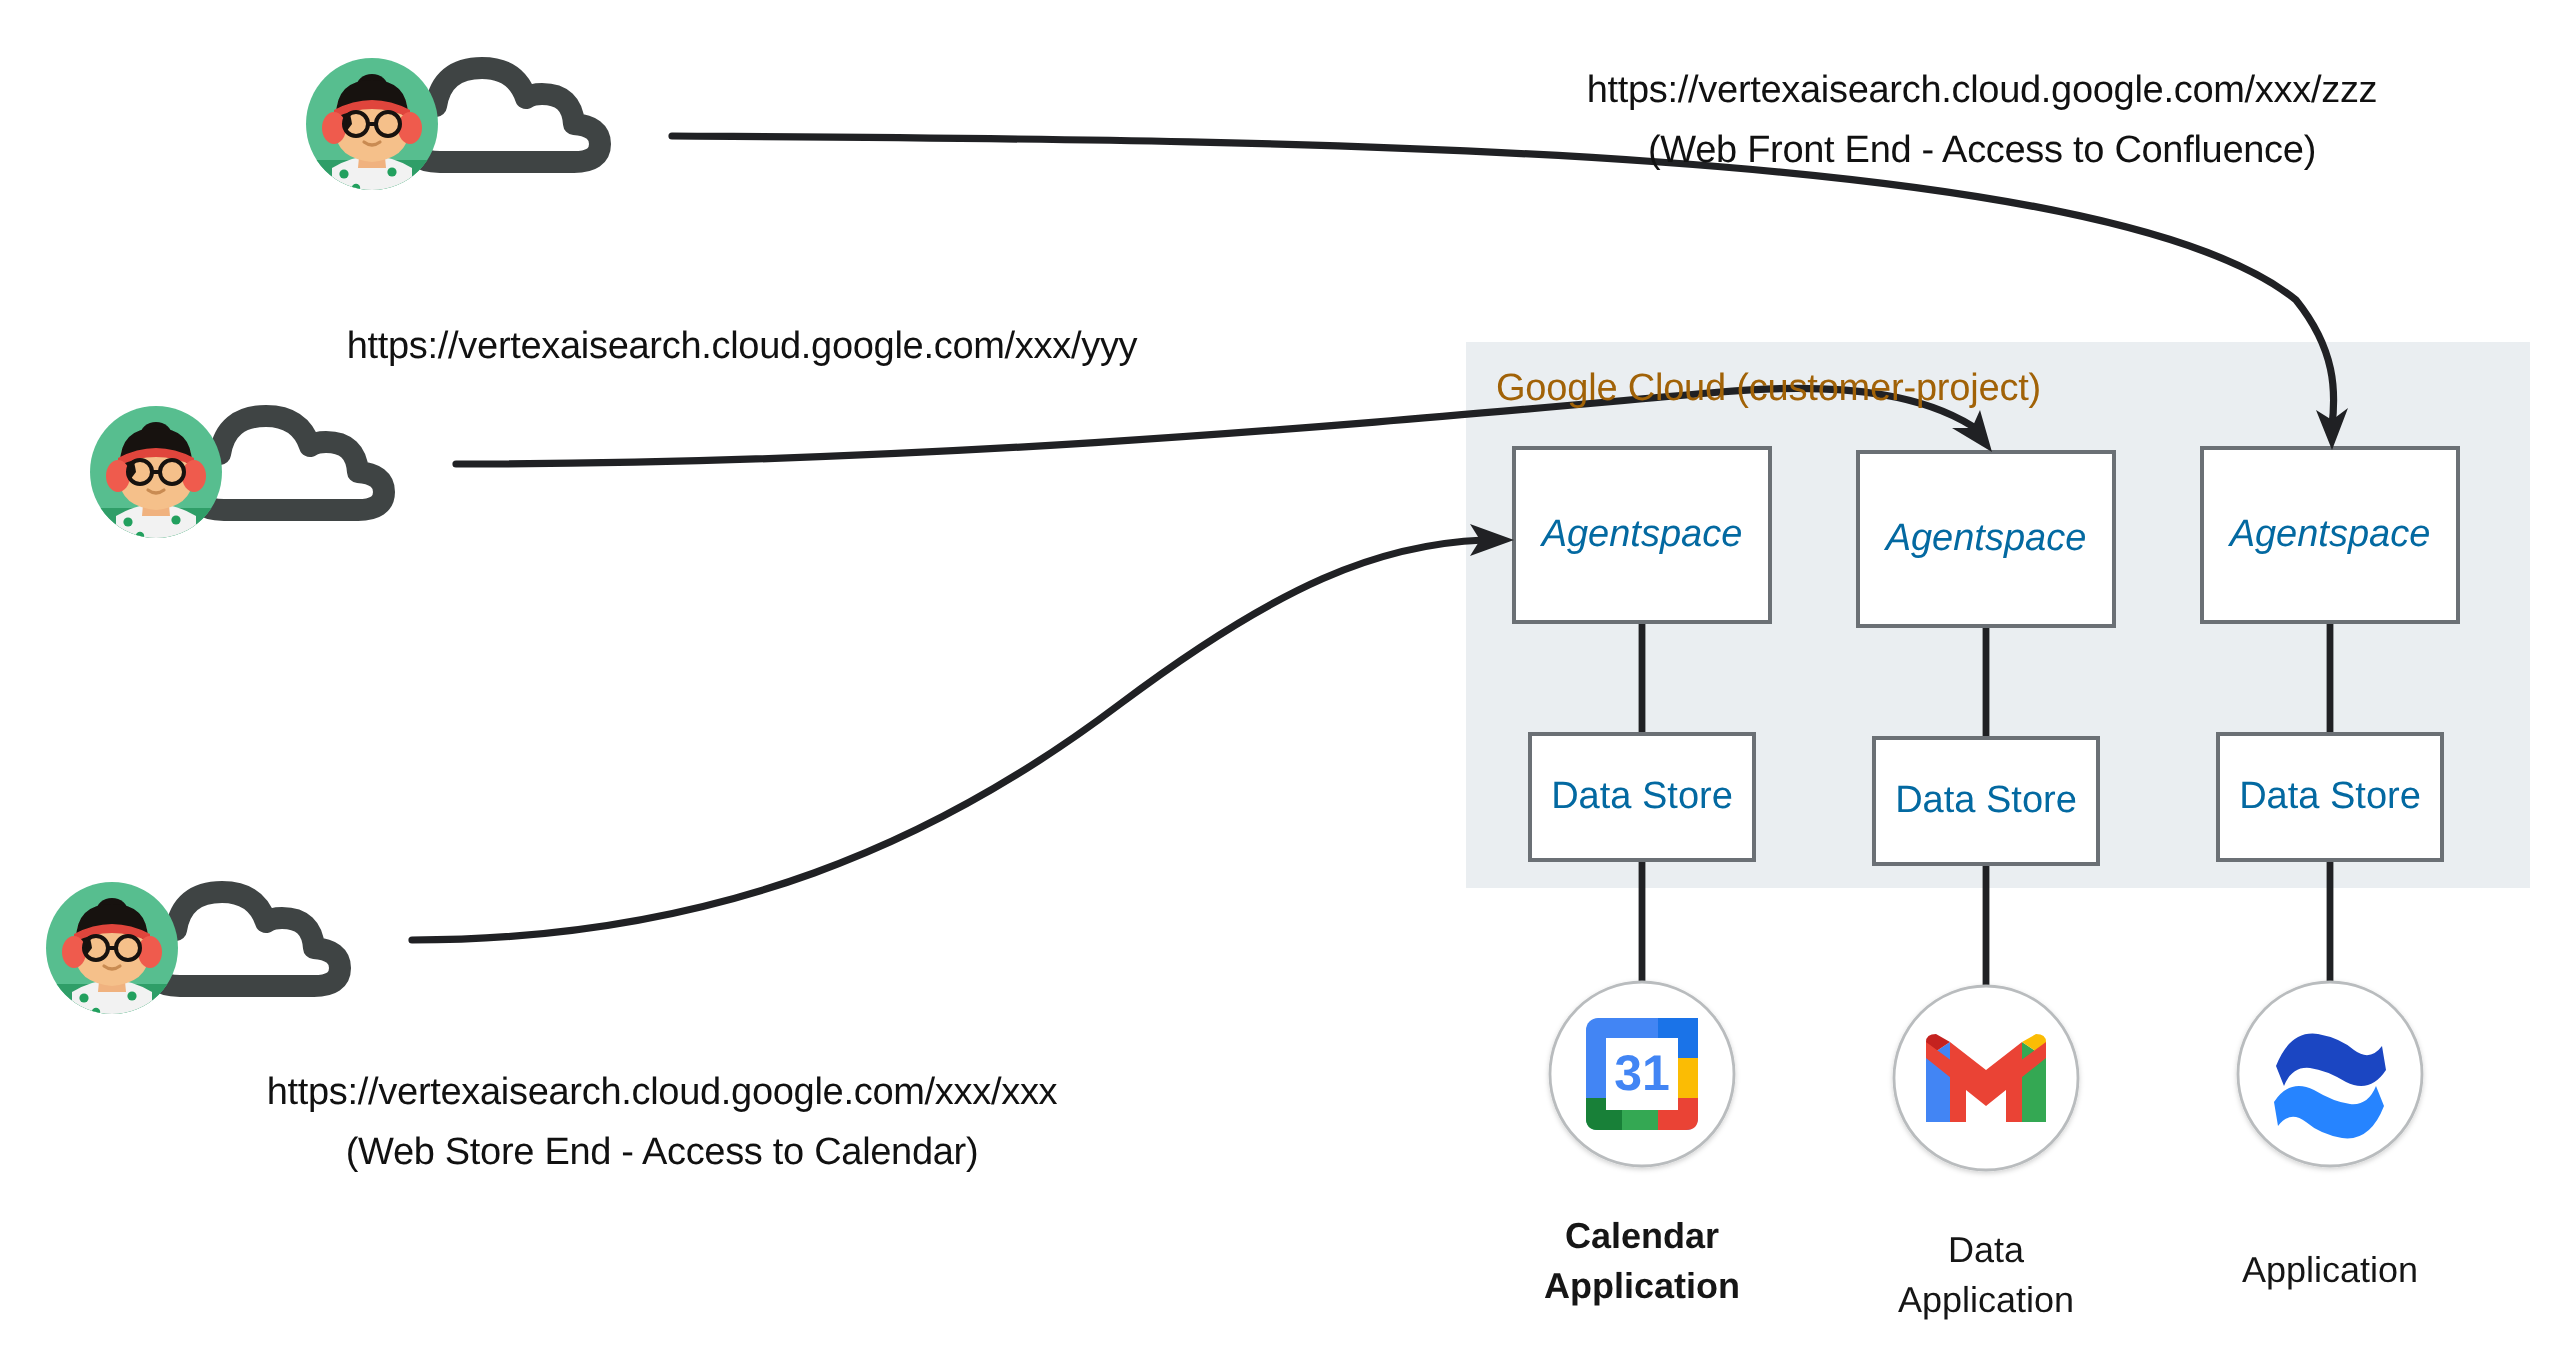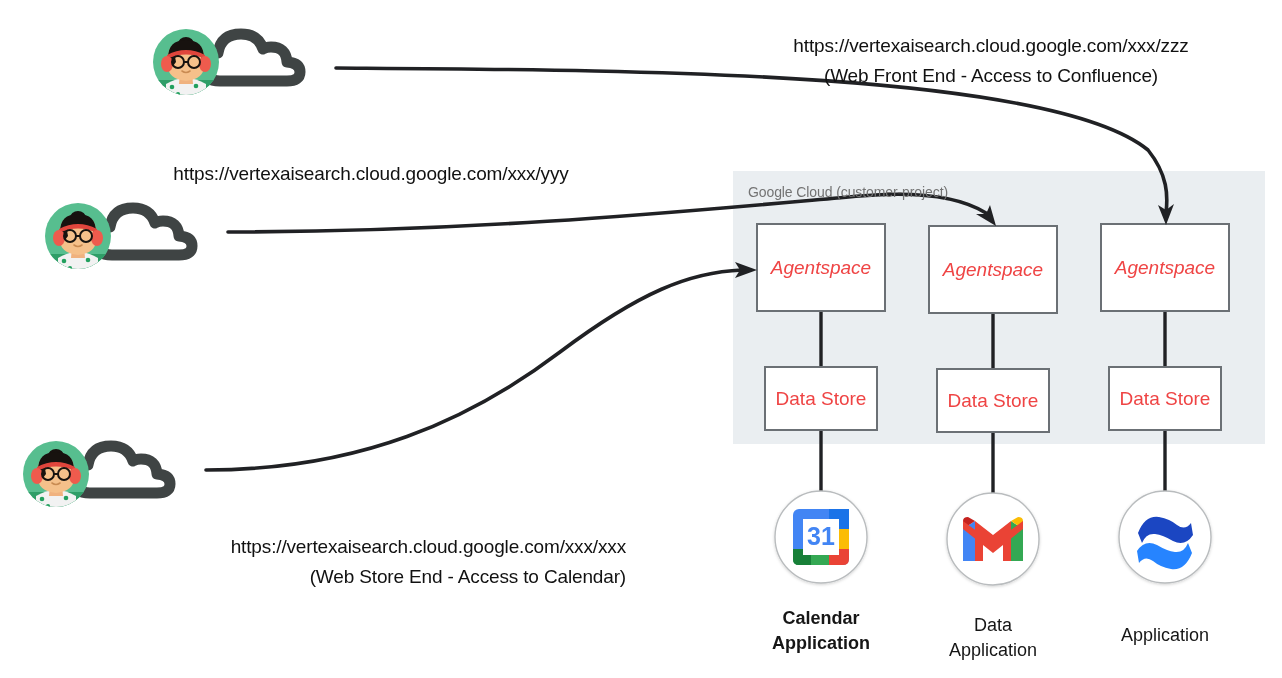--- a/index.html
+++ b/index.html
@@ -31,38 +31,38 @@
     white-space: nowrap;
     letter-spacing: -0.15px;
   }
   .label .l2 { display: block; }
   .node-text {
     position: absolute;
     display: flex;
     align-items: center;
     justify-content: center;
     font-size: 19px;
-    color: #ef4444;
+    color: #0369a1;
     pointer-events: none;
     border-radius: 18px;
   }
   .node-text.italic { font-style: italic; }
   .cloud-group { position: absolute; }
   .app-caption {
     position: absolute;
     text-align: center;
     font-size: 18px;
     line-height: 25px;
     color: #161616;
   }
   .app-caption span { display: block; }
   .container-title {
     position: absolute;
-    font-size: 14px;
-    color: #737373;
+    font-size: 19px;
+    color: #a16207;
     letter-spacing: -0.1px;
   }
 </style>
 </head>
 <body>
 
 <svg id="canvas" viewBox="0 0 1282 678">
   <defs>
     <clipPath id="avatarClip1">
         <circle cx="0" cy="0" r="33"></circle>
@@ -178,21 +178,21 @@
 
 <div class="label" style="left:696px; top:31px; width:590px;">
   <span>https://vertexaisearch.cloud.google.com/xxx/zzz</span>
   <span class="l2">(Web Front End - Access to Confluence)</span>
 </div>
 
 <div class="label" style="left:76px; top:159px; width:590px;">
   <span>https://vertexaisearch.cloud.google.com/xxx/yyy</span>
 </div>
 
-<div class="label" style="left:36px; top:532px; width:590px;text-align:right;">
+<div class="label" style="left:36px; top:532px; width:590px;">
   <span>https://vertexaisearch.cloud.google.com/xxx/xxx</span>
   <span class="l2">(Web Store End - Access to Calendar)</span>
 </div>
 
 <div class="container-title" style="left:748px; top:184px;">Google Cloud (customer-project)</div>
 
 <div class="node-text italic" style="left:757px; top:224px; width:128px; height:87px;">Agentspace</div>
 <div class="node-text italic" style="left:929px; top:226px; width:128px; height:87px;">Agentspace</div>
 <div class="node-text italic" style="left:1101px; top:224px; width:128px; height:87px;">Agentspace</div>
 

